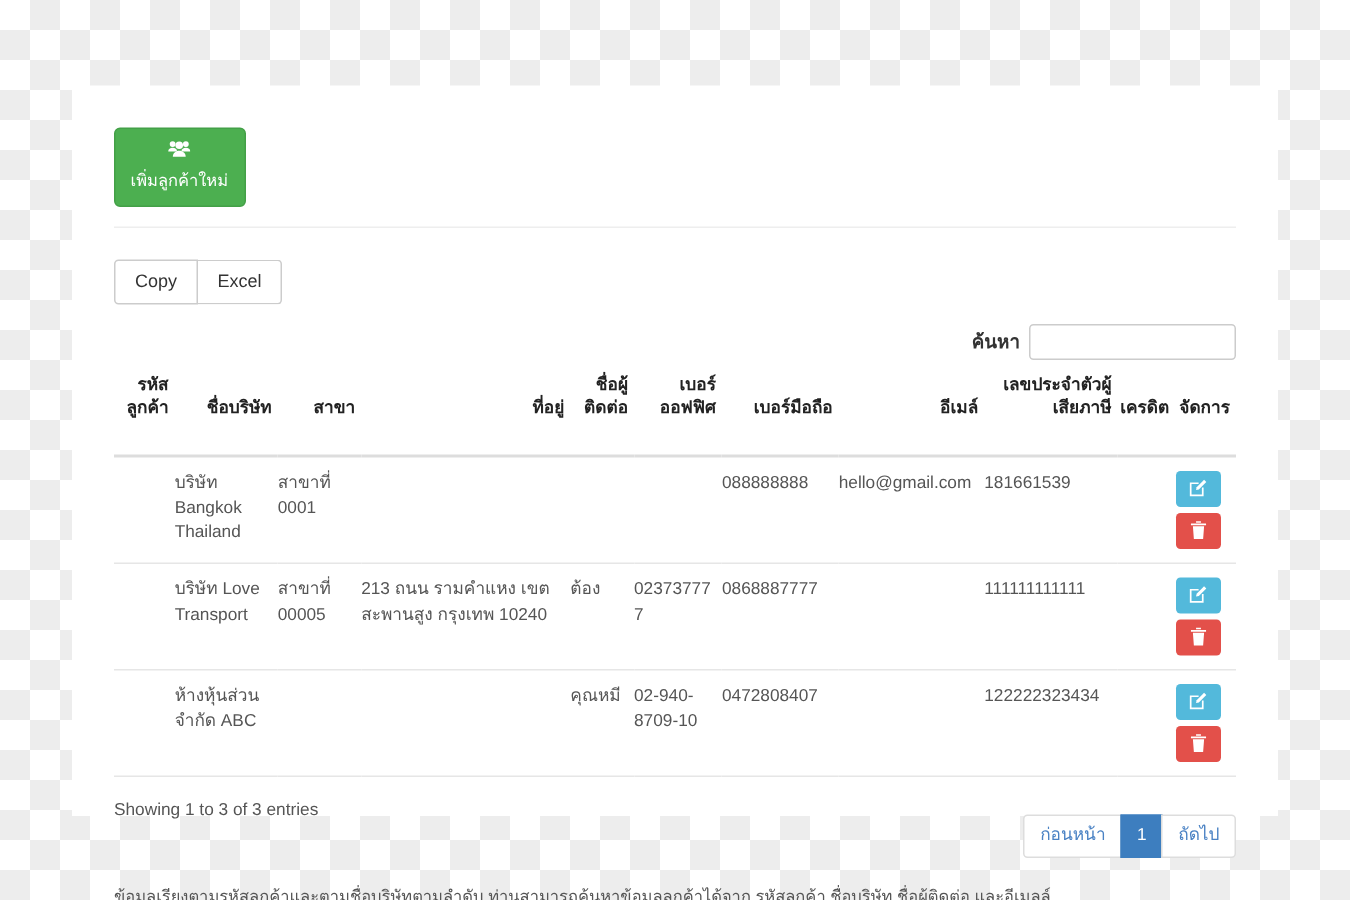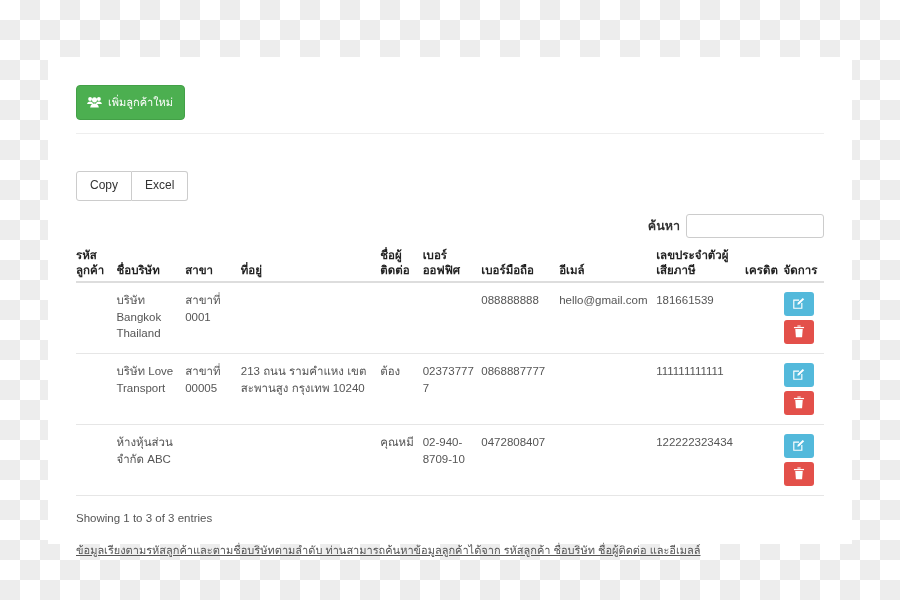--- a/index.html
+++ b/index.html
@@ -55,38 +55,38 @@
     border: 1px solid #43a047;
     color: #fff;
     font-size: 11px;
     padding: 7px 11px 8px 10px;
     border-radius: 4px;
     display: inline-flex;
     align-items: center;
     gap: 6px;
     white-space: nowrap;
     cursor: pointer;
+    flex-direction: column;
   }
   .btn-add .users-icon-sm { width: 15px; height: 12px; display: inline-block; position: relative; }
 
   
   .toolbar {
     margin-top: 21px;
     display: flex;
   }
   .btn-group { display: flex; }
   .btn-tool {
     background: #fff;
     border: 1px solid #ccc;
     color: #333;
     font-size: 12px;
     padding: 5px 13px 6px 13px;
     cursor: pointer;
     line-height: 1.4;
-    margin-top: 16px;
   }
   .btn-tool:first-child { border-radius: 3px 0 0 3px; }
   .btn-tool:last-child { border-radius: 0 3px 3px 0; border-left: none; text-align: center; }
 
   
   .search-row {
     display: flex;
     justify-content: flex-end;
     align-items: center;
     margin-top: 13px;
@@ -108,26 +108,26 @@
   
   table.customers {
     width: 100%;
     border-collapse: collapse;
     margin-top: 10px;
     font-size: 11.5px;
     color: #333;
     table-layout: fixed;
   }
   table.customers th {
-    text-align: left;
+    text-align: right;
     vertical-align: bottom;
     font-weight: bold;
     font-size: 11.5px;
     color: #222;
-    padding: 0 4px 2px 0;
+    padding: 0 4px 22px 0;
     border-bottom: 2px solid #dddddd;
     line-height: 1.35;
   }
   table.customers td {
     vertical-align: top;
     padding: 9px 4px 9px 0;
     border-bottom: 1px solid #e6e6e6;
     color: #555;
     line-height: 1.45;
     word-wrap: break-word;
@@ -353,18 +353,23 @@
                 </span>
               </button>
             </div>
           </td>
         </tr>
       </tbody>
     </table>
 
     <div class="table-footer">
       <div class="entries-info">Showing 1 to 3 of 3 entries</div>
+      <div class="pagination">
+        <button class="page-btn">ก่อนหน้า</button>
+        <button class="page-btn active">1</button>
+        <button class="page-btn">ถัดไป</button>
+      </div>
     </div>
 
     <div class="note">ข้อมูลเรียงตามรหัสลูกค้าและตามชื่อบริษัทตามลำดับ ท่านสามารถค้นหาข้อมูลลูกค้าได้จาก รหัสลูกค้า ชื่อบริษัท ชื่อผู้ติดต่อ และอีเมลล์</div>
 
   </div>
 </div>
 
 </body></html>

